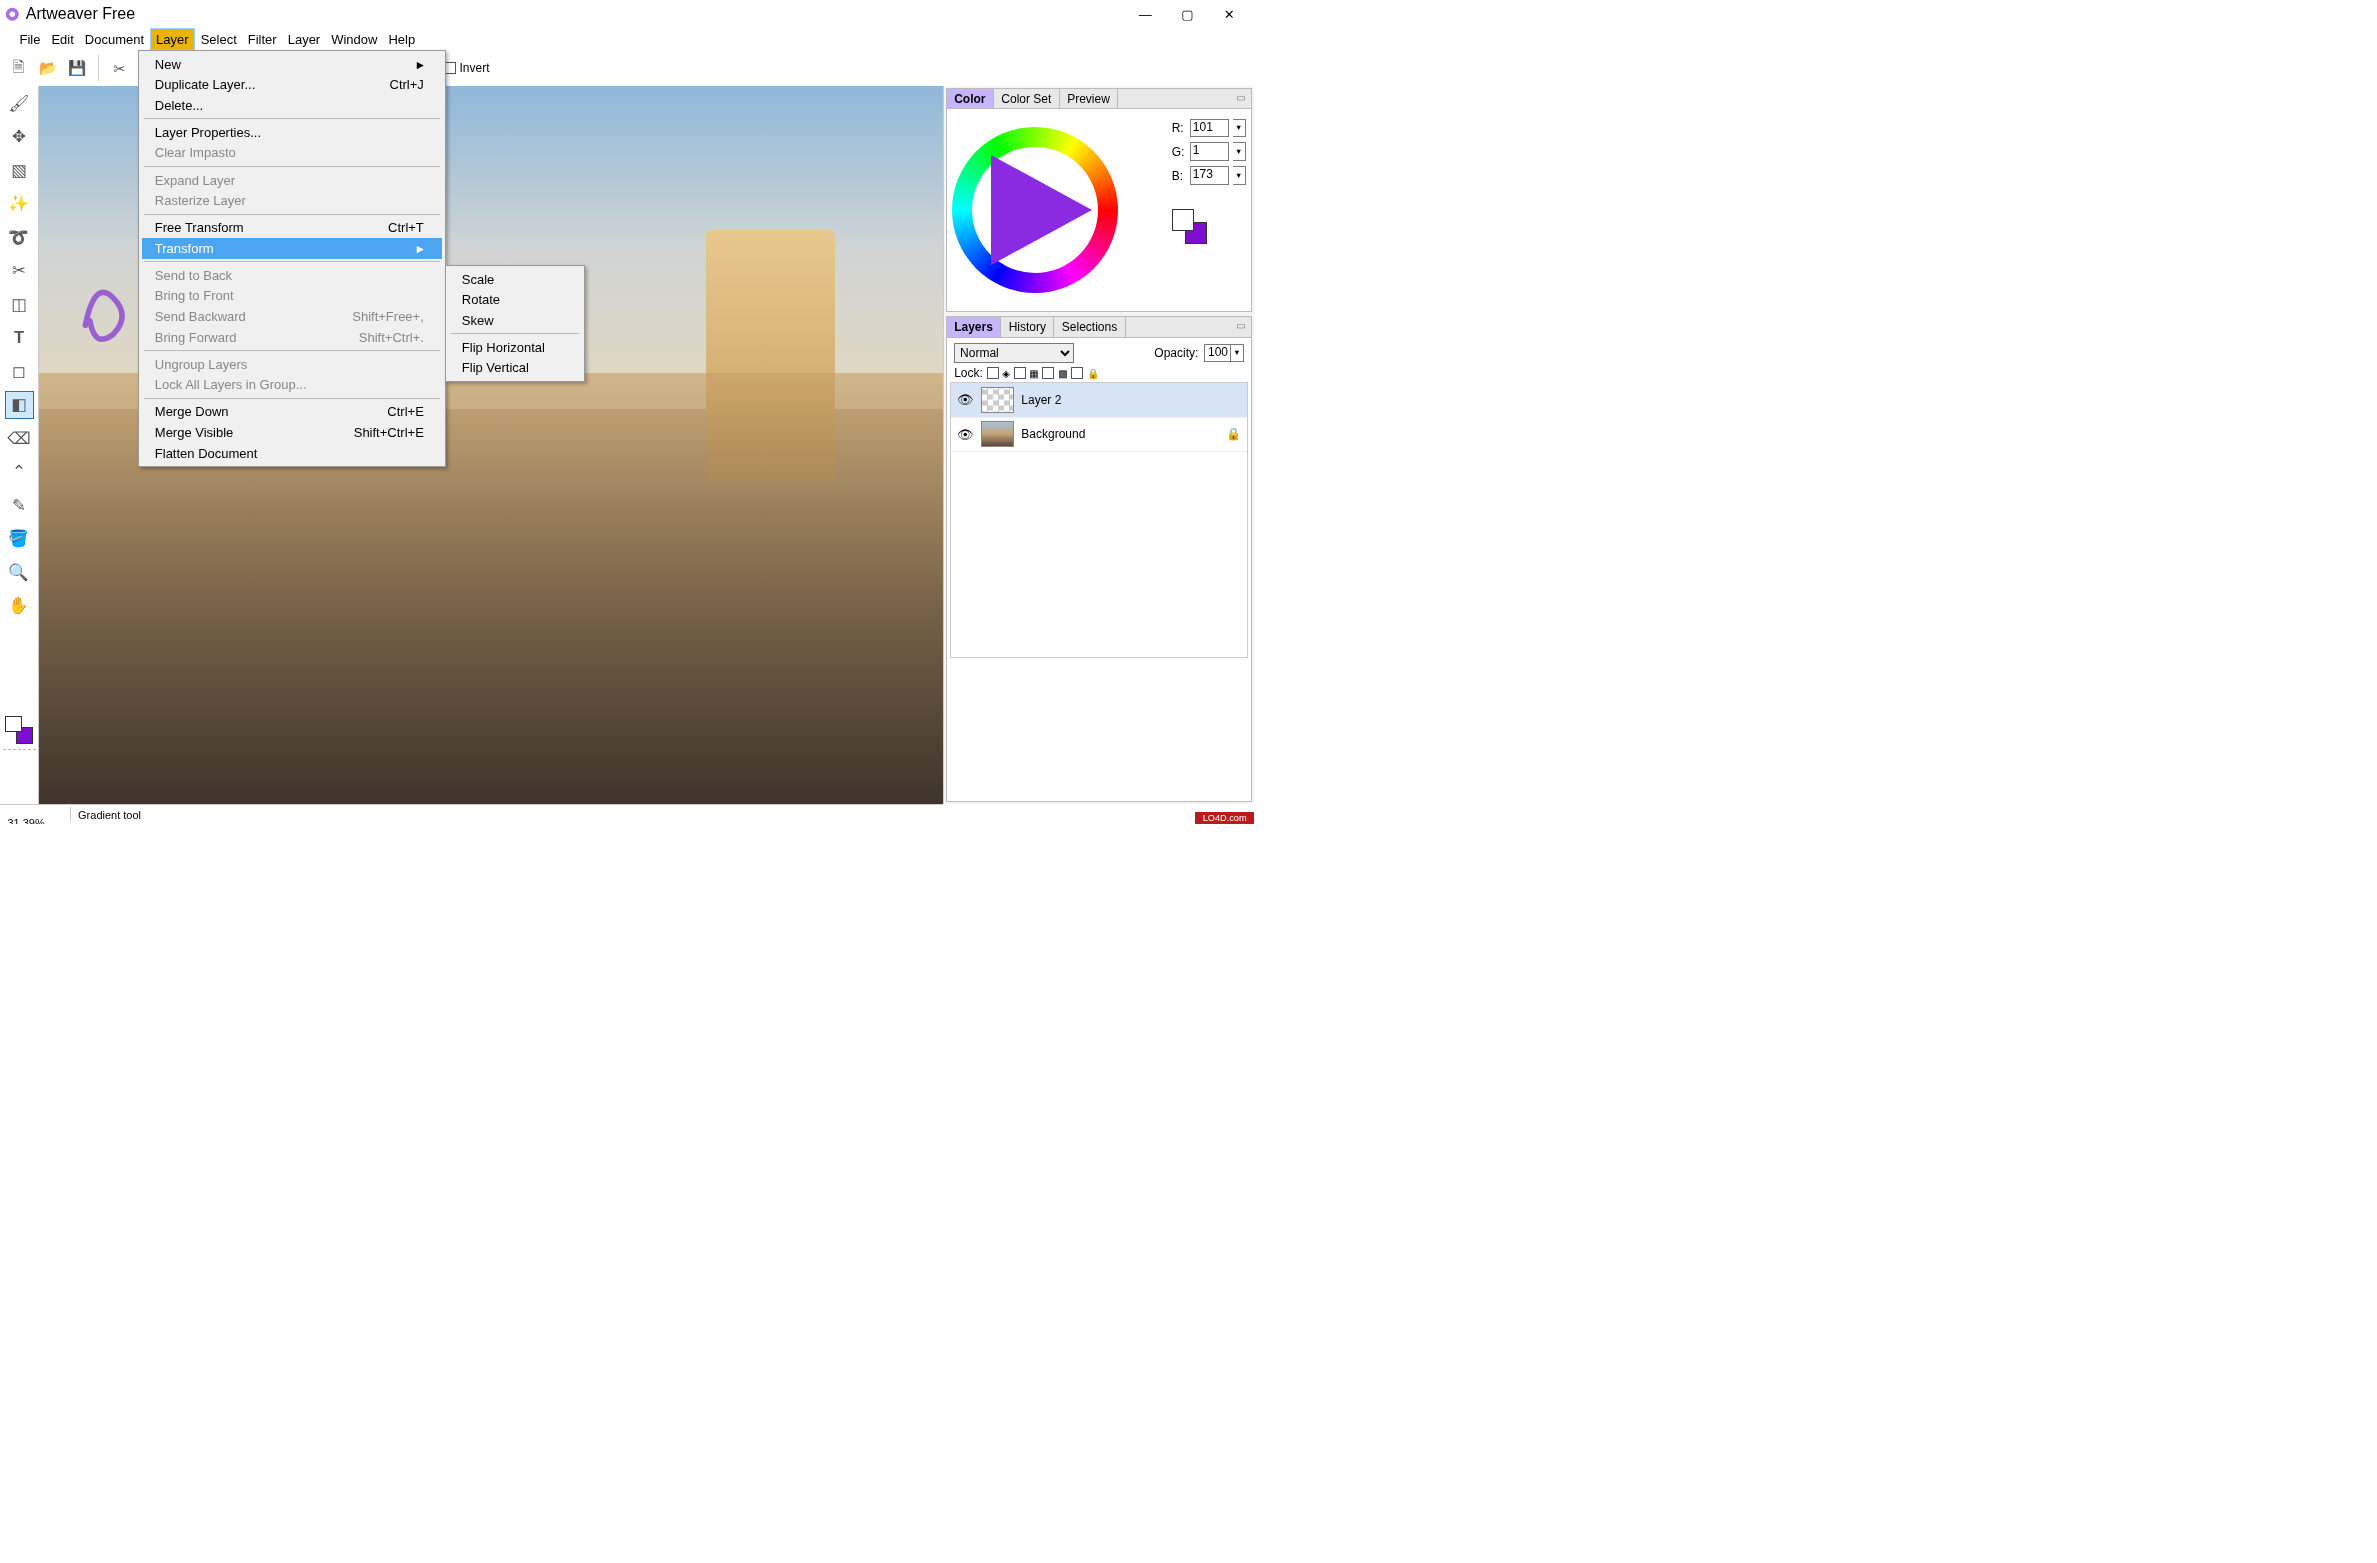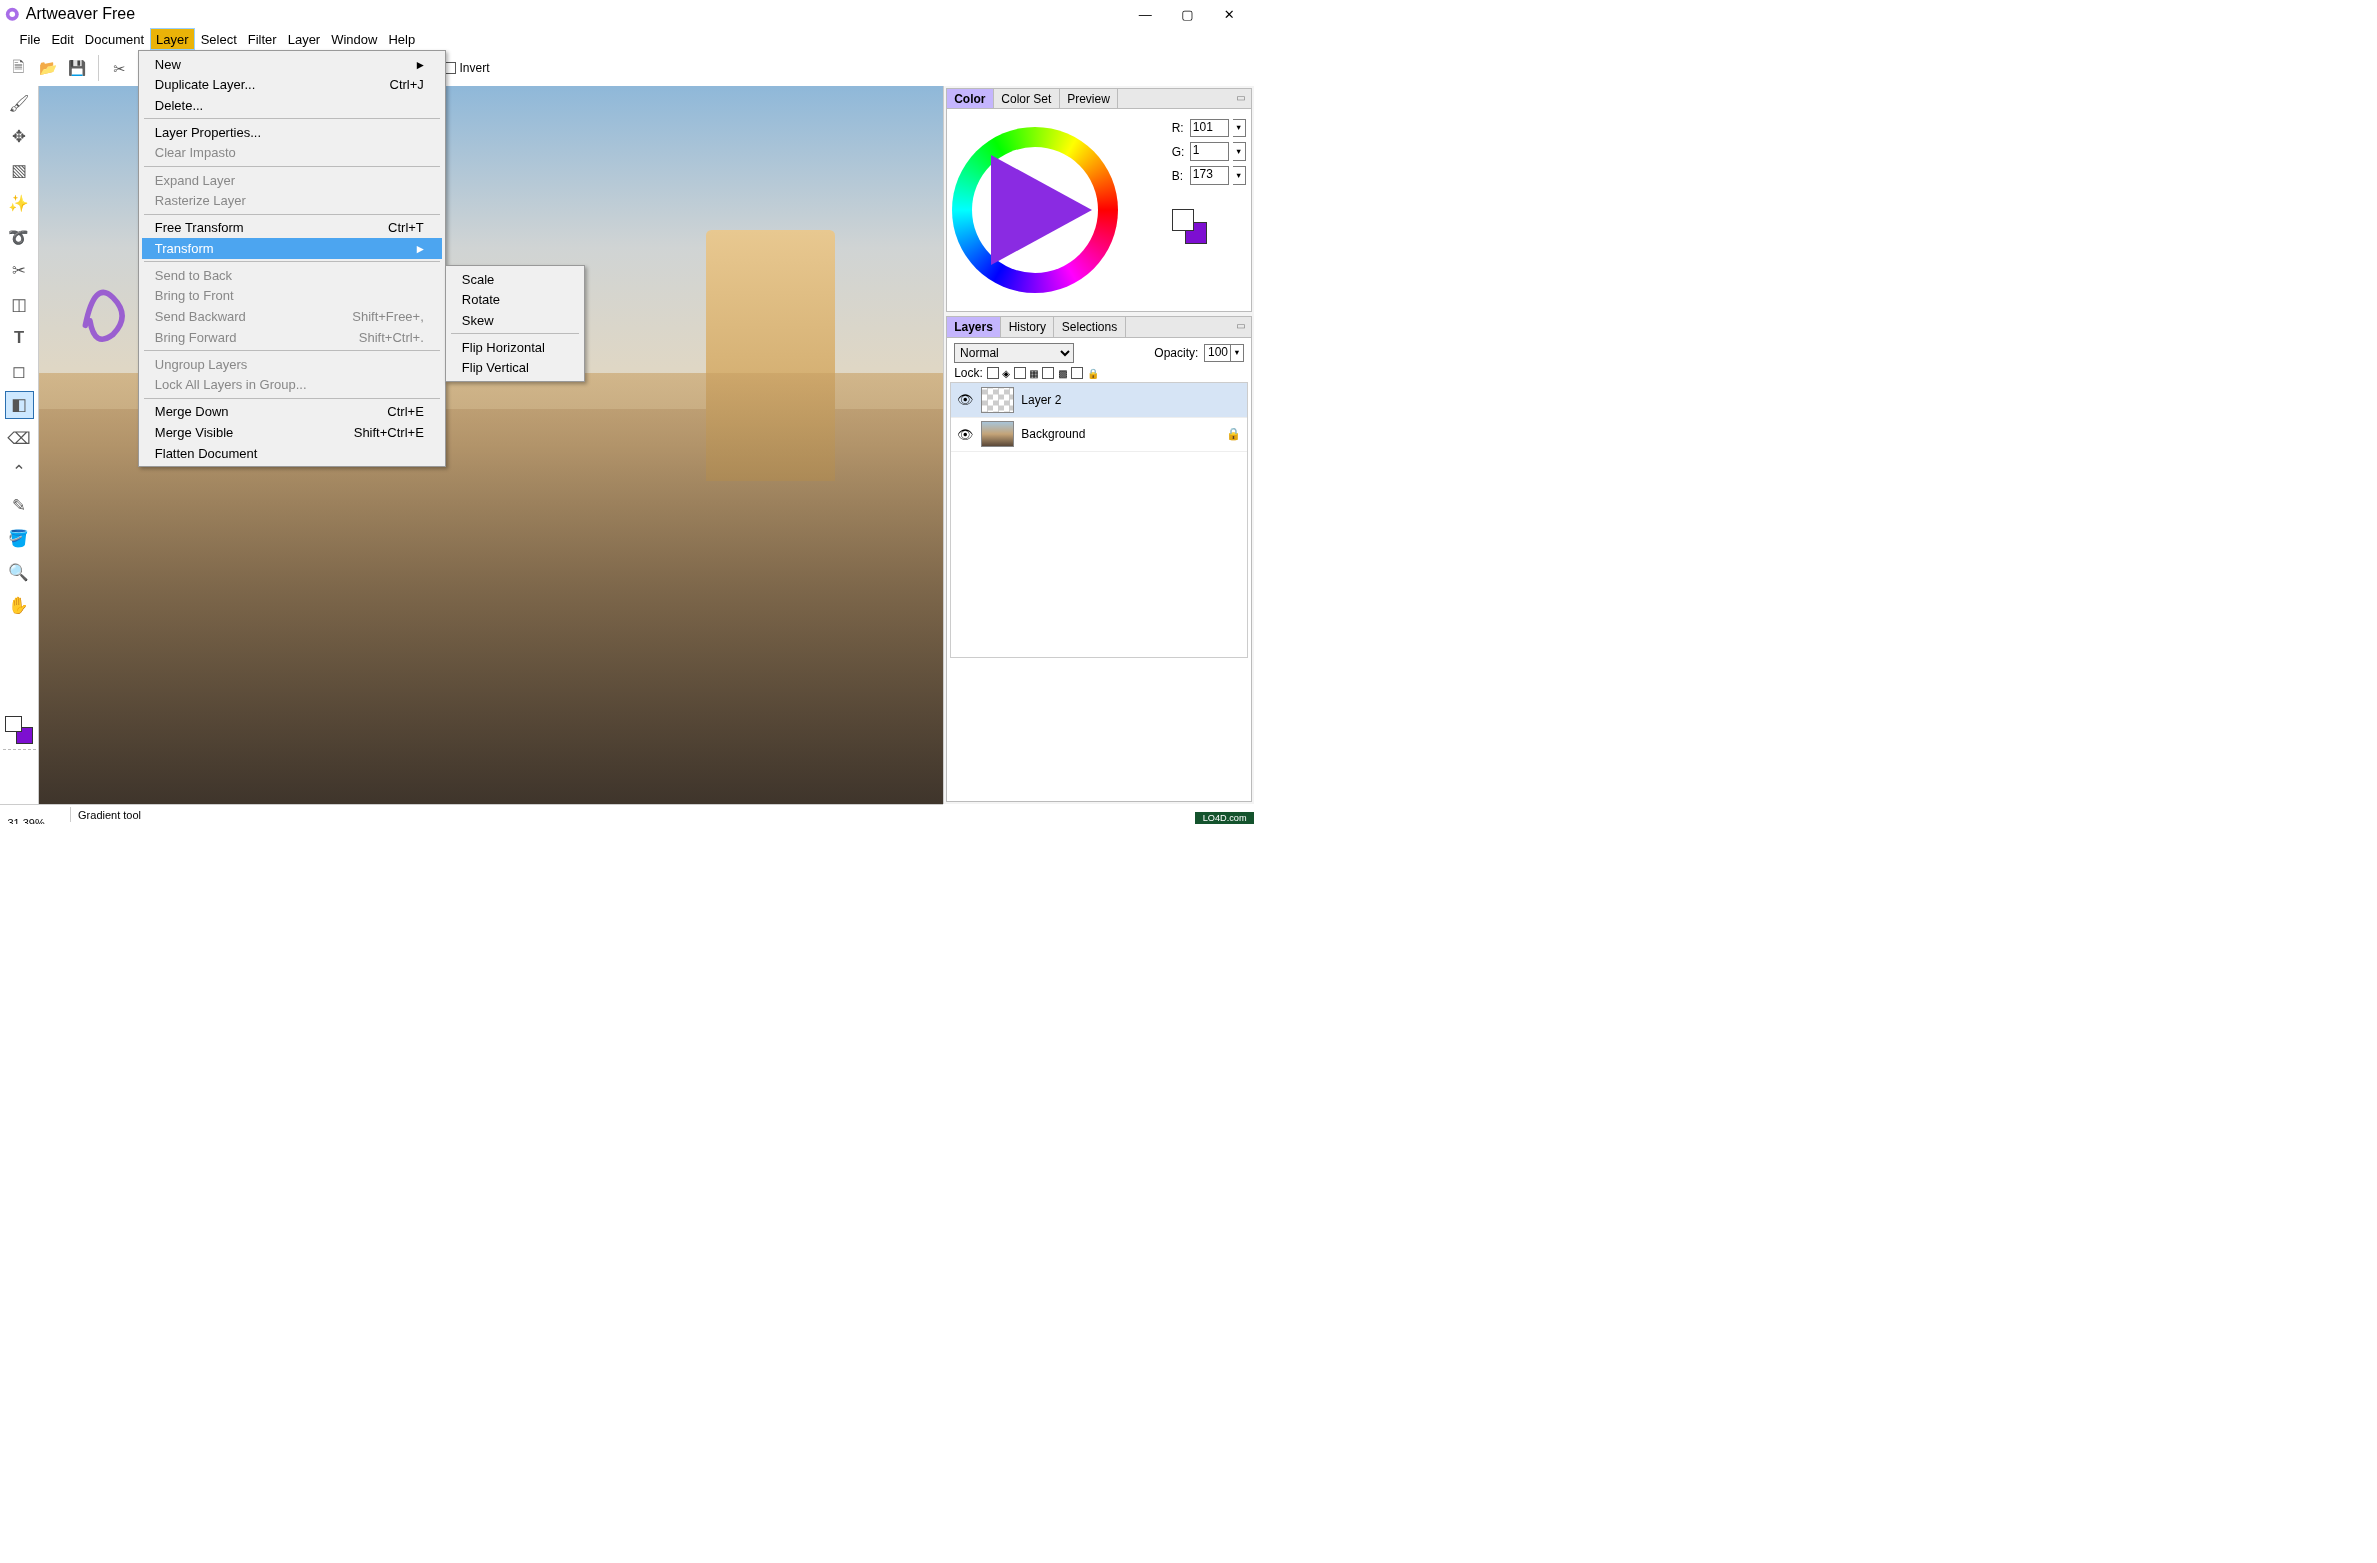--- a/index.html
+++ b/index.html
@@ -103,21 +103,21 @@
 .dropdown .dd-sep { height:0.9px; background:#bbb; margin:2.8px 1.8px; }
 
 .layer-menu { left:138px; top:50px; width:308px; }
 .transform-menu { left:445px; top:241px; width:140px;margin-top:24px; }
 
 
 .statusbar { position:absolute; bottom:0; left:0; right:311px; height:20px; border-top:0.9px solid #ccc; display:flex; align-items:center; padding:0 7.4px; font-size:11px; background:#fff; }
 .statusbar .zoom { width:55px;margin-top:16px; }
 .statusbar .sep { width:0.9px; height:14.7px; background:#ccc; margin:0 7.4px; }
 
-.watermark { position:absolute; bottom:0; right:0; font-size:9.2px; color:#fff; background:#14532d; padding:0.9px 7.4px; }
+.watermark { position:absolute; bottom:0; right:0; font-size:9.2px; color:#fff; background:#b91c1c; padding:0.9px 7.4px; }
 </style>
 </head>
 <body>
 
 <div class="titlebar">
   <span class="app-icon">
     <svg viewBox="0 0 18 18">
         <circle cx="9" cy="9" r="7" fill="#a86de8"></circle>
         <circle cx="9" cy="9" r="3" fill="#fff"></circle>
       </svg>

